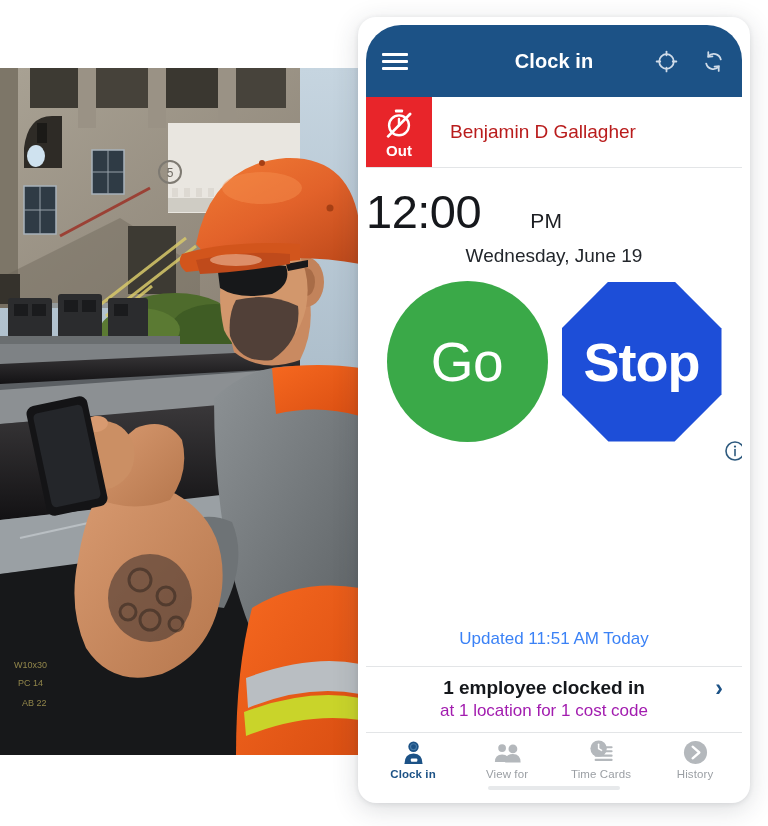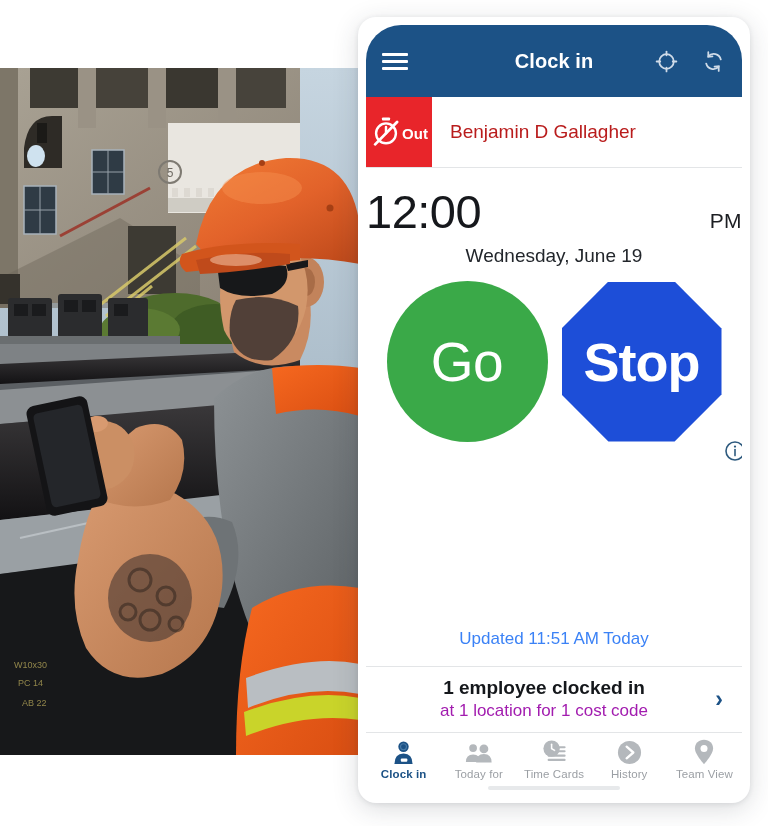--- a/index.html
+++ b/index.html
@@ -64,35 +64,35 @@
 
   
   .emp-row {
     flex:0 0 71px;
     display:flex; align-items:stretch;
     border-bottom:1px solid #e3e5e7;
     background:#fff;
   }
   .out-badge {
     width:66px; background:#e8252a; color:#fff;
-    display:flex; flex-direction:row;
+    display:flex; flex-direction:column;
     align-items:center; justify-content:center;
     padding-top:2px;
   }
   .out-badge .out-label { font-size:15px; font-weight:bold; line-height:1; margin-top:1px; }
   .emp-name {
     flex:1; display:flex; align-items:center;
     padding-left:18px; font-size:19px; color:#b91c1c;
   }
 
   
   .clock-body { flex:1; display:flex; flex-direction:column; position:relative; }
 
   .time-wrap { text-align:center; margin-top:20px; }
-  .time-line { display:flex; align-items:baseline; justify-content:space-between; gap:9px; }
+  .time-line { display:flex; align-items:baseline; justify-content:flex-start; gap:9px; }
   .time-big { font-size:47px; color:#16181c; letter-spacing:-0.5px; line-height:1; }
   .time-mer { font-size:21px; color:#1c1e22; letter-spacing:0.4px;margin-left:40px; }
   .date-line { font-size:19px; color:#22262b; margin-top:10px; }
 
   
   .gs-row {
     margin-top:14px;
     display:flex; justify-content:center; align-items:center;
     gap:14px; position:relative;
   }
@@ -120,21 +120,21 @@
   .updated {
     text-align:center; font-size:17px; color:#3b82f6;
     margin-top:auto; padding-bottom:17px;
   }
 
   
   .banner {
     border-top:1px solid #e3e5e7;
     border-bottom:1px solid #e3e5e7;
     padding:10px 0 11px 0;
-    display:flex; align-items:center;
+    display:flex; 
     cursor:pointer; background:#fff;
   }
   .banner-text { flex:1; text-align:center; padding-left:26px; }
   .banner-main { font-size:19px; font-weight:bold; color:#14171b; }
   .banner-sub  { font-size:17px; color:#a21caf; margin-top:2px; }
   .banner-chev { width:46px; text-align:center; color:#1c5286; font-size:23px; font-weight:bold; line-height:1; }
 
   
   .tabbar {
     flex:0 0 62px;
@@ -442,21 +442,21 @@
 
         <div class="tab">
           <span class="tab-ico">
             <svg width="27" height="23" viewBox="0 0 30 23" fill="#b4b8bc">
               <circle cx="9" cy="5.4" r="4.3"></circle>
               <circle cx="21" cy="6.4" r="4.9"></circle>
               <path d="M1 21 Q1 12.6 9 12.6 Q17 12.6 17 21 Z"></path>
               <path d="M12.4 21.6 Q12.4 12 21 12 Q29.6 12 29.6 21.6 Z"></path>
             </svg>
           </span>
-          <span class="tab-label">Today for</span>
+          <span class="tab-label">View for</span>
         </div>
 
         <div class="tab">
           <span class="tab-ico">
             <svg width="26" height="25" viewBox="0 0 26 25" fill="#b4b8bc">
               <circle cx="10.6" cy="8.6" r="8.2"></circle>
               <g stroke="#ffffff" stroke-width="1.5" stroke-linecap="round" fill="none">
                 <line x1="10.6" y1="8.6" x2="10.6" y2="4.2"></line>
                 <line x1="10.6" y1="8.6" x2="14" y2="10.6"></line>
               </g>
@@ -472,29 +472,20 @@
         <div class="tab">
           <span class="tab-ico">
             <svg width="25" height="25" viewBox="0 0 26 26">
               <circle cx="13" cy="13" r="12" fill="#b4b8bc"></circle>
               <polyline points="10,7 17,13 10,19" fill="none" stroke="#ffffff" stroke-width="2.4" stroke-linecap="round" stroke-linejoin="round"></polyline>
             </svg>
           </span>
           <span class="tab-label">History</span>
         </div>
 
-        <div class="tab">
-          <span class="tab-ico">
-            <svg width="20" height="26" viewBox="0 0 20 26" fill="#b4b8bc">
-              <path d="M10 0.8 C4.6 0.8 0.9 4.6 0.9 9.6 C0.9 15.4 10 25.2 10 25.2 C10 25.2 19.1 15.4 19.1 9.6 C19.1 4.6 15.4 0.8 10 0.8 Z"></path>
-              <circle cx="10" cy="9.4" r="3.5" fill="#ffffff"></circle>
-            </svg>
-          </span>
-          <span class="tab-label">Team View</span>
-        </div>
 
       </div>
 
       <div class="home-ind"></div>
     </div>
 
   </div>
 </div>
 
 </body></html>

